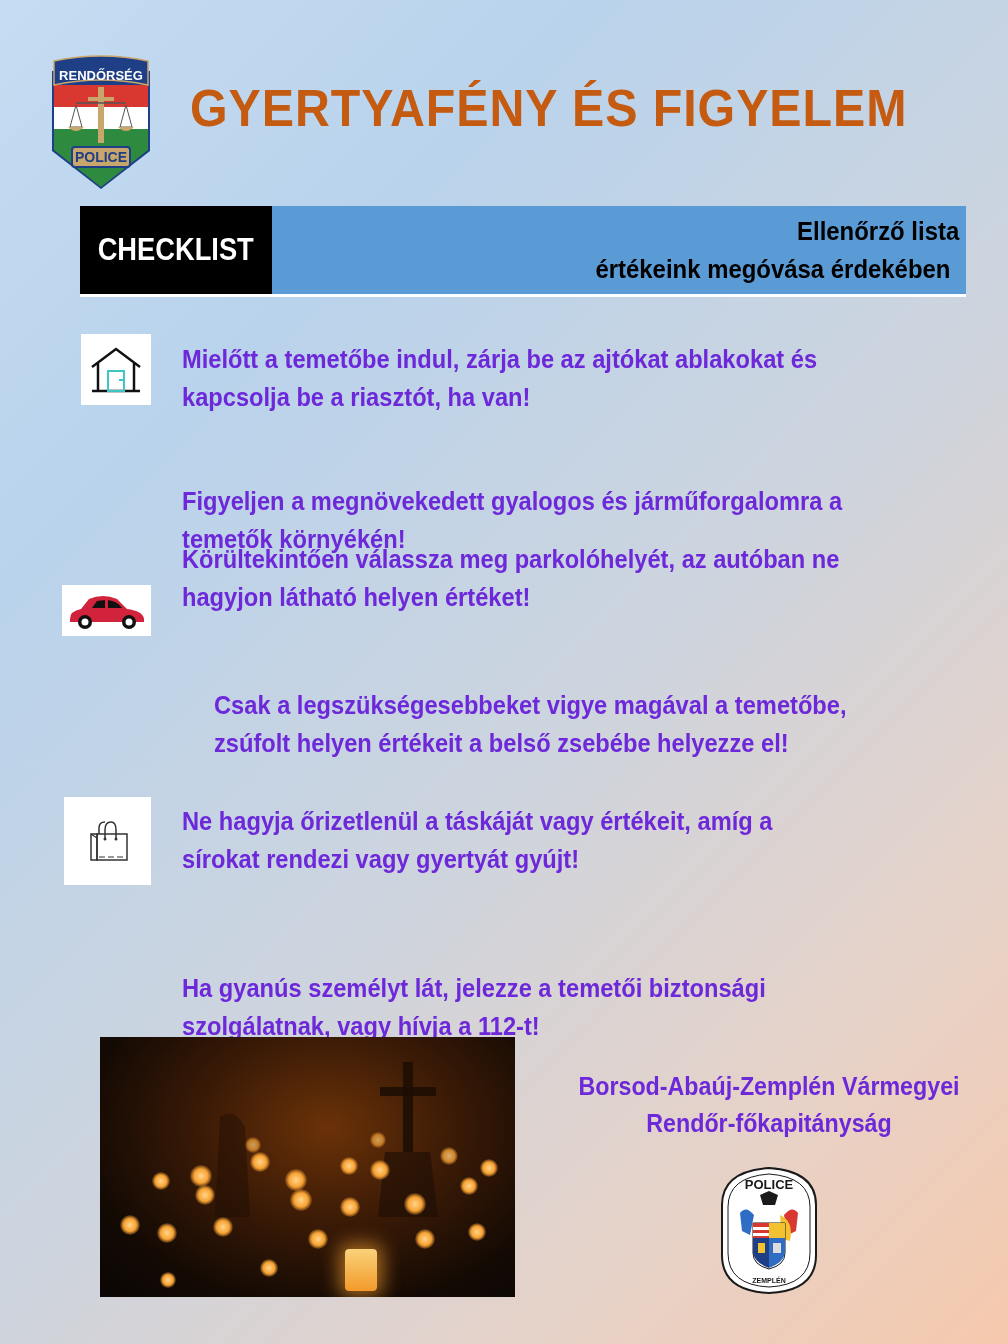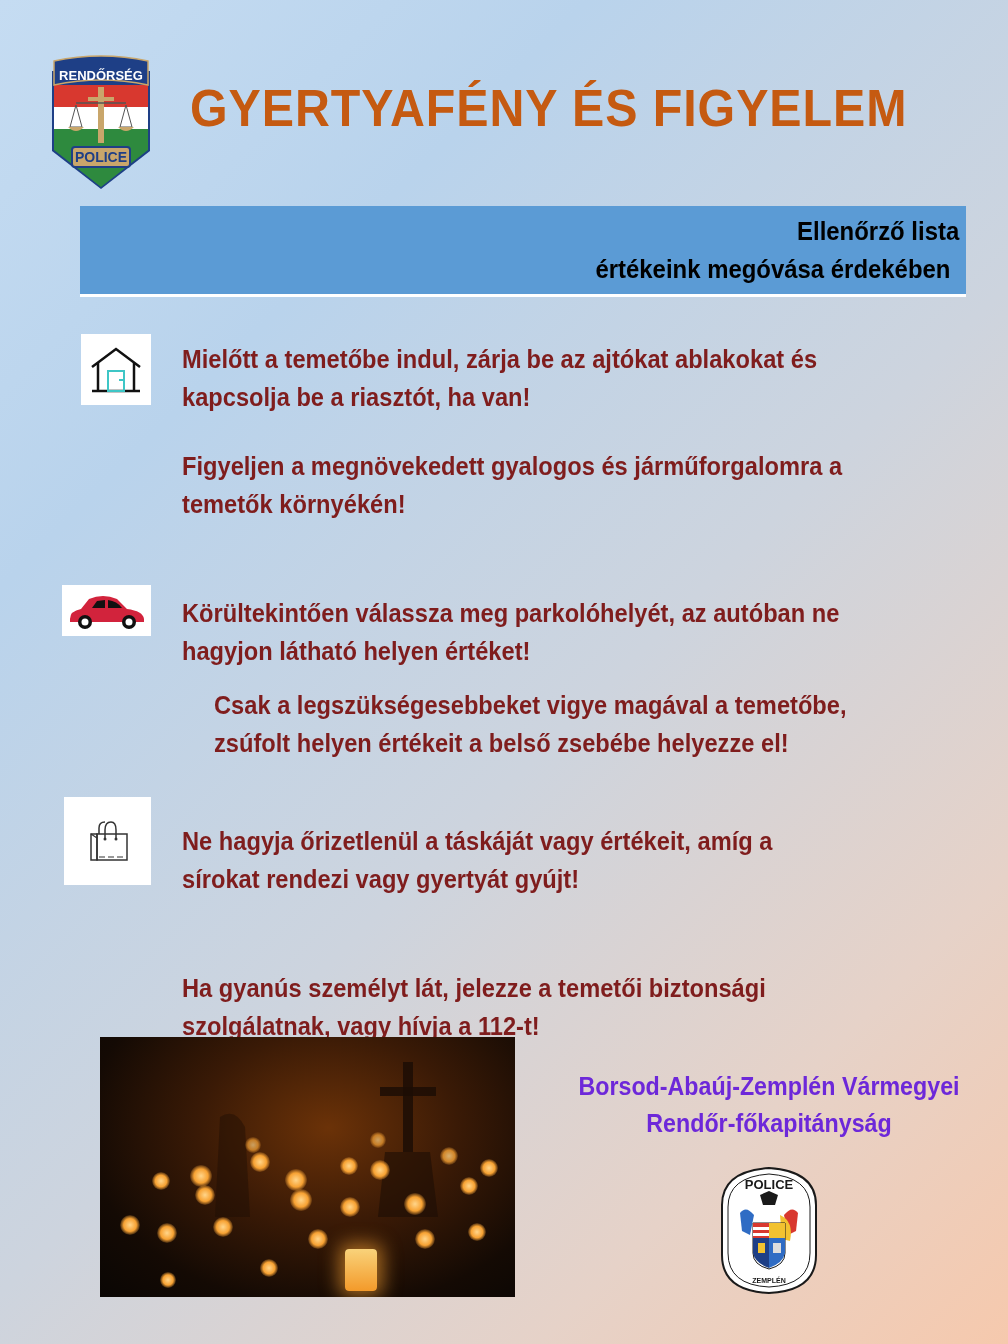--- a/index.html
+++ b/index.html
@@ -36,21 +36,21 @@
 
   
   .icon-box { background:#fff; display:flex; align-items:center; justify-content:center; }
   #icon-house { left:81px; top:334px; width:70px; height:71px; }
   #icon-car { left:62px; top:585px; width:89px; height:51px; }
   #icon-bag { left:64px; top:797px; width:87px; height:88px; }
 
   
   .item {
     left:182px; width:800px;
-    font-size:26px; font-weight:bold; color:#7f1d1d; line-height:38px;
+    font-size:26px; font-weight:bold; color:#6d28d9; line-height:38px;
     white-space:nowrap;
   }
   .item span { display:block; transform:scaleX(0.91); transform-origin:left center; }
 
   
   #photo {
     left:100px; top:1037px; width:415px; height:260px; overflow:hidden;
     background: radial-gradient(ellipse at 55% 35%, #6b3208 0%, #3a1a06 40%, #140a04 75%, #0a0604 100%);
   }
   .bokeh { position:absolute; border-radius:50%; background: radial-gradient(circle, #ffd58a 0%, #f7a233 45%, rgba(214,110,20,0.0) 75%); }
@@ -94,20 +94,23 @@
     <path d="M70,72 Q78,80 86,72 Z" fill="#c9a66b"></path>
 
     <rect x="24" y="92" width="58" height="20" rx="3" fill="#c9a66b" stroke="#1e3f86" stroke-width="2"></rect>
     <text x="53" y="107" font-size="14" font-weight="bold" fill="#1e3f86" text-anchor="middle" font-family="Liberation Sans, sans-serif">POLICE</text>
   </svg>
 </div>
 
 <div class="abs" id="main-title">GYERTYAFÉNY ÉS FIGYELEM</div>
 
 <div class="abs" id="banner">
+  <div id="banner-left">
+    <span>CHECKLIST</span>
+  </div>
   <div id="banner-right">
     <span>Ellenőrző lista</span>
     <span>értékeink megóvása érdekében</span>
   </div>
 </div>
 
 <div class="abs icon-box" id="icon-house">
   <svg width="56" height="50" viewBox="0 0 56 50">
     <polyline points="4,22 28,4 52,22" fill="none" stroke="#111" stroke-width="2.5"></polyline>
     <line x1="10" y1="18" x2="10" y2="46" stroke="#111" stroke-width="2.5"></line>
@@ -140,33 +143,33 @@
     <circle cx="22" cy="23" r="1.5" fill="#333"></circle>
       <circle cx="33" cy="23" r="1.5" fill="#333"></circle>
     <line x1="16" y1="41" x2="42" y2="41" stroke="#333" stroke-width="1" stroke-dasharray="6,3"></line>
   </svg>
 </div>
 
 <div class="abs item" style="top:340px;">
   <span>Mielőtt a temetőbe indul, zárja be az ajtókat ablakokat és</span>
   <span>kapcsolja be a riasztót, ha van!</span>
 </div>
-<div class="abs item" style="top:447px;">
+<div class="abs item" style="top:482px;">
   <span>Figyeljen a megnövekedett gyalogos és járműforgalomra a</span>
   <span>temetők környékén!</span>
 </div>
-<div class="abs item" style="top:594px;">
+<div class="abs item" style="top:540px;">
   <span>Körültekintően válassza meg parkolóhelyét, az autóban ne</span>
   <span>hagyjon látható helyen értéket!</span>
 </div>
 <div class="abs item" style="top:686px;margin-left:32px;">
   <span>Csak a legszükségesebbeket vigye magával a temetőbe,</span>
   <span>zsúfolt helyen értékeit a belső zsebébe helyezze el!</span>
 </div>
-<div class="abs item" style="top:802px;margin-top:20px;">
+<div class="abs item" style="top:802px;">
   <span>Ne hagyja őrizetlenül a táskáját vagy értékeit, amíg a</span>
   <span>sírokat rendezi vagy gyertyát gyújt!</span>
 </div>
 <div class="abs item" style="top:969px;">
   <span>Ha gyanús személyt lát, jelezze a temetői biztonsági</span>
   <span>szolgálatnak, vagy hívja a 112-t!</span>
 </div>
 
 <div class="abs" id="photo">
   <svg width="415" height="260" viewBox="0 0 415 260" style="position:absolute;left:0;top:0">

